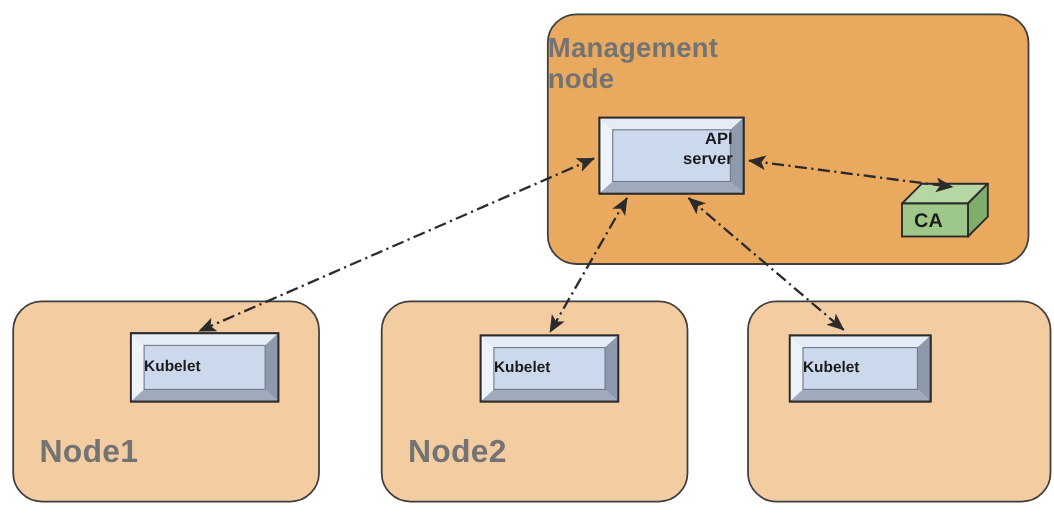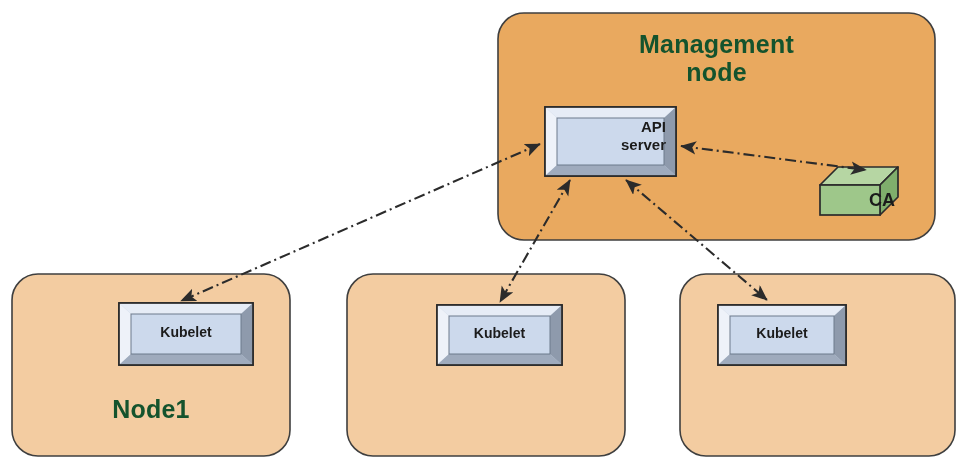--- a/index.html
+++ b/index.html
@@ -21,40 +21,40 @@
     top: 0;
     width: 958px;
     height: 468px;
   }
   #edges { z-index: 5; pointer-events: none; }
   #shapes { z-index: 2; }
 
   .grp-label {
     position: absolute;
     z-index: 10;
-    color: #14532d;
+    color: #737373;
     font-weight: 700;
-    text-align: center;
+    text-align: left;
     letter-spacing: 0.2px;
     white-space: pre-line;
     line-height: 1.12;
   }
   .mgmt-label { font-size: 25px; }
-  .node-label { font-size: 25px; }
+  .node-label { font-size: 29px; padding-left: 24px; }
 
   .inner-text {
     position: absolute;
     z-index: 10;
     color: #1b1b1b;
     font-weight: 700;
     line-height: 1.18;
     white-space: pre-line;
   }
   .api-text { font-size: 15px; text-align: right; }
-  .kubelet-text { font-size: 14px; text-align: center; }
+  .kubelet-text { font-size: 14px; }
   .ca-text { font-size: 18px; text-align: center; }
 </style>
 </head>
 <body>
 
 <div id="canvas">
 
   <svg class="layer" id="shapes" viewBox="0 0 958 468">
     <defs>
       <marker id="arrowhead-end" markerWidth="9" markerHeight="9" refX="7.2" refY="3.2" orient="auto" markerUnits="strokeWidth">
@@ -136,21 +136,22 @@
       <line x1="626" y1="180" x2="767" y2="300" stroke="#2b2b2b" stroke-width="2.1" stroke-dasharray="11 4 2 4" marker-start="url(#arrowhead-start)" marker-end="url(#arrowhead-end)"></line>
     </g>
     <g>
       <line x1="681" y1="146" x2="866" y2="170" stroke="#2b2b2b" stroke-width="2.1" stroke-dasharray="11 4 2 4" marker-start="url(#arrowhead-start)" marker-end="url(#arrowhead-end)"></line>
     </g>
   </svg>
 
   <div class="grp-label mgmt-label" style="left:498px; top:30px; width:437px;">Management
 node</div>
   <div class="grp-label node-label" style="left:12px; top:395px; width:278px;">Node1</div>
+  <div class="grp-label node-label" style="left:347px; top:395px; width:278px;">Node2</div>
 
   <div class="inner-text api-text" style="left:566px; top:118px; width:100px;">API
 server</div>
   <div class="inner-text kubelet-text" style="left:131px; top:324px; width:110px;">Kubelet</div>
   <div class="inner-text kubelet-text" style="left:449px; top:325px; width:101px;">Kubelet</div>
   <div class="inner-text kubelet-text" style="left:730px; top:325px; width:104px;">Kubelet</div>
-  <div class="inner-text ca-text" style="left:820px; top:190px; width:48px;padding-left:38px;">CA</div>
+  <div class="inner-text ca-text" style="left:820px; top:190px; width:48px;">CA</div>
 
 </div>
 
 </body></html>

